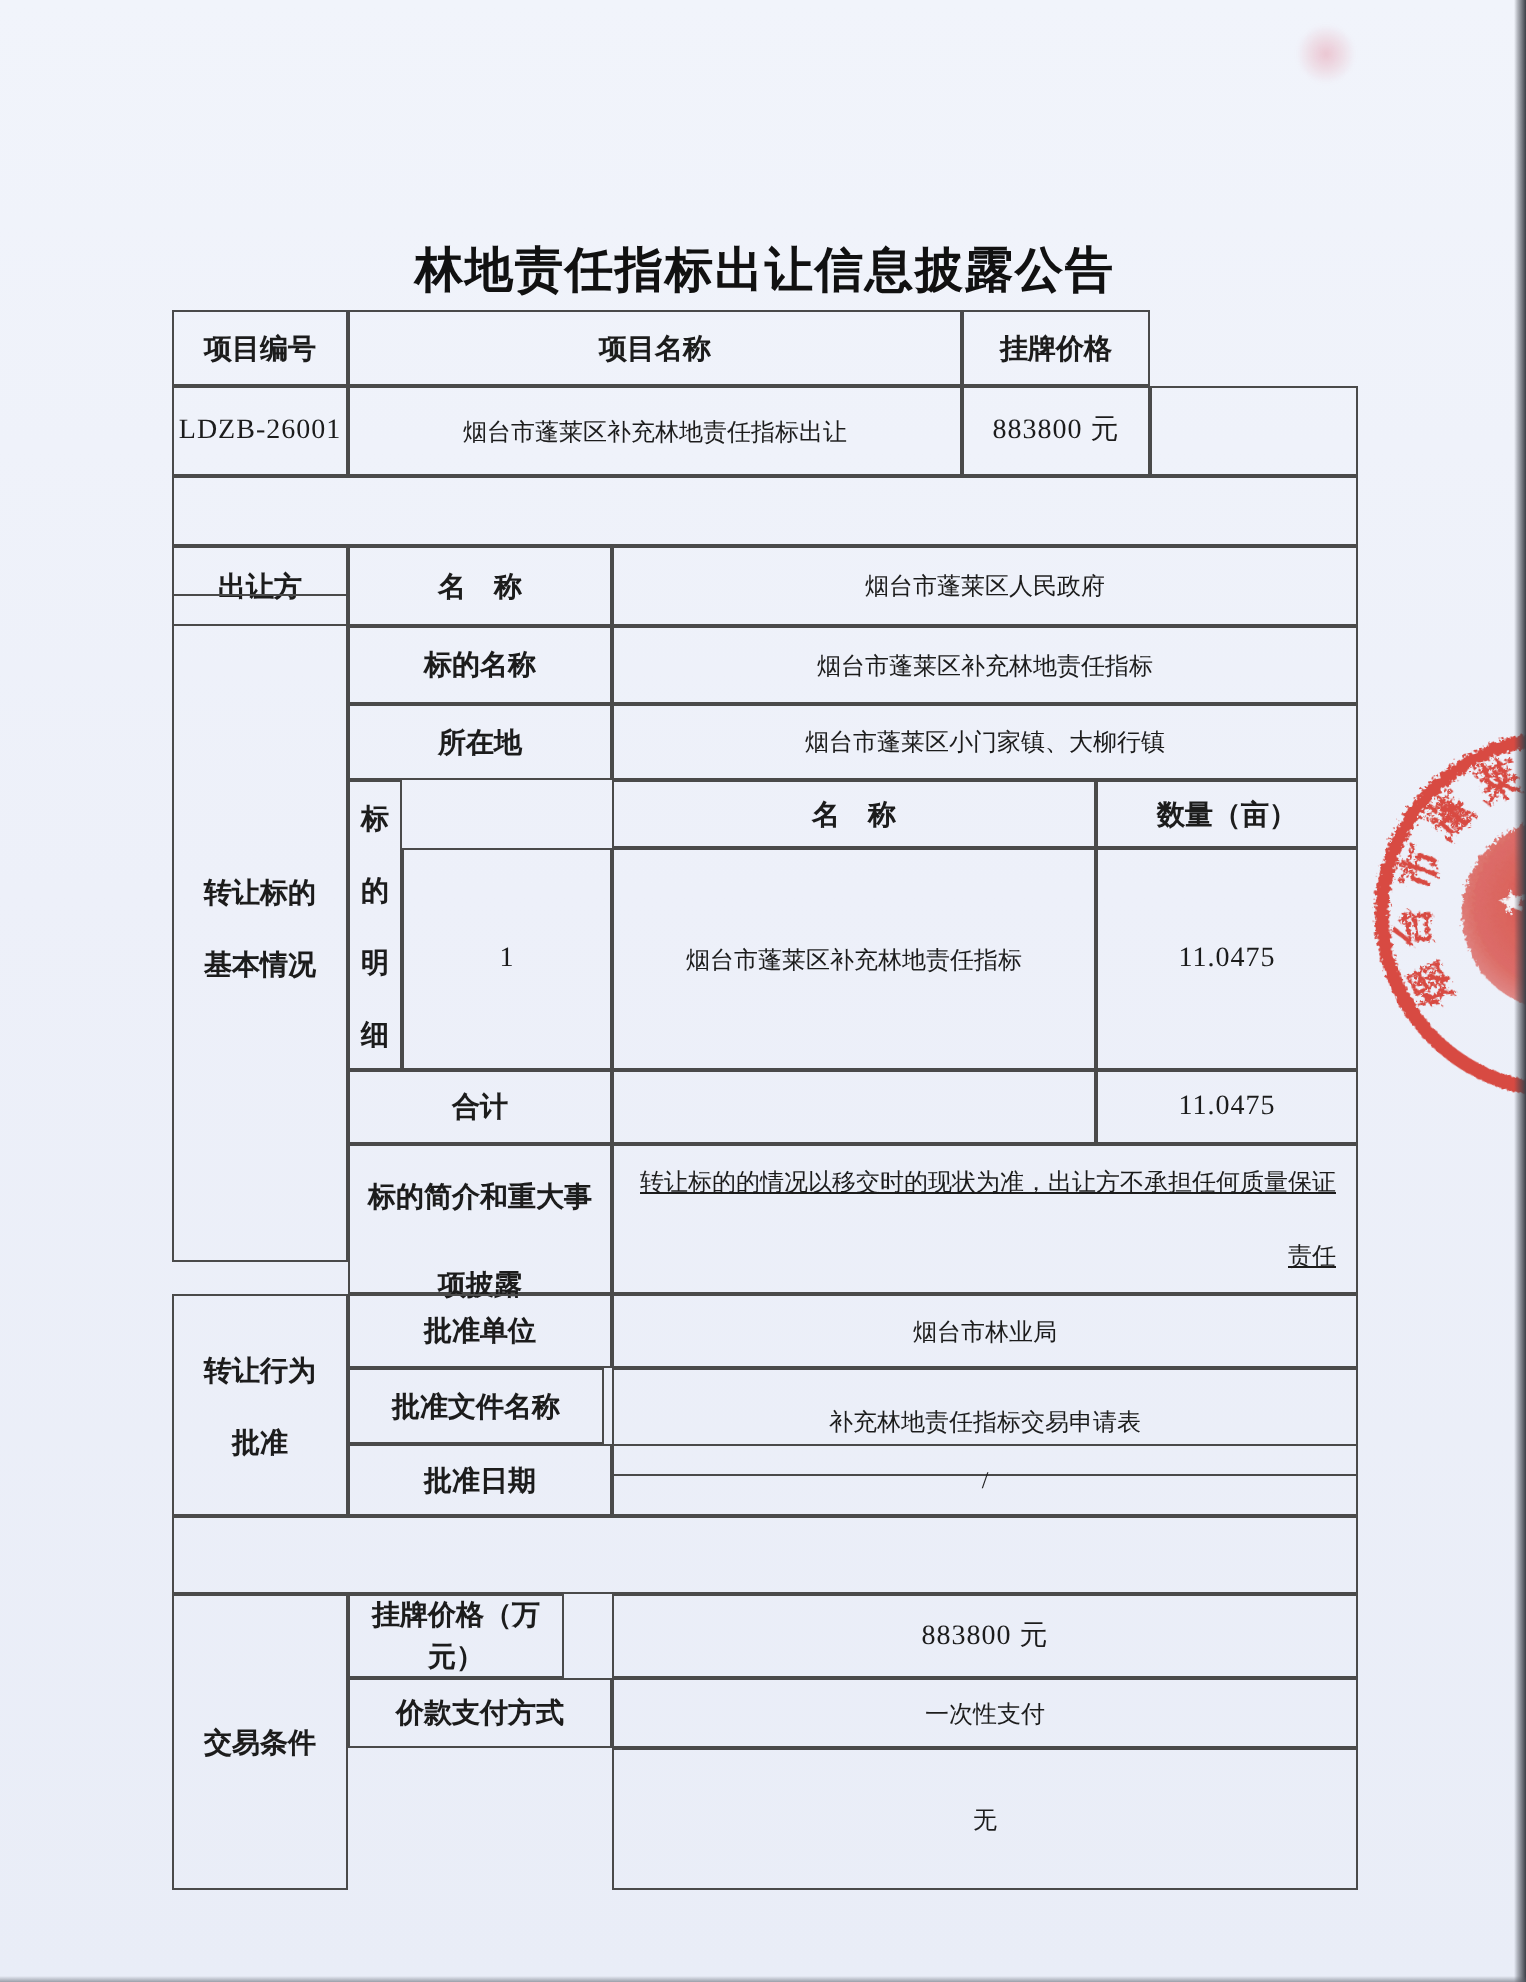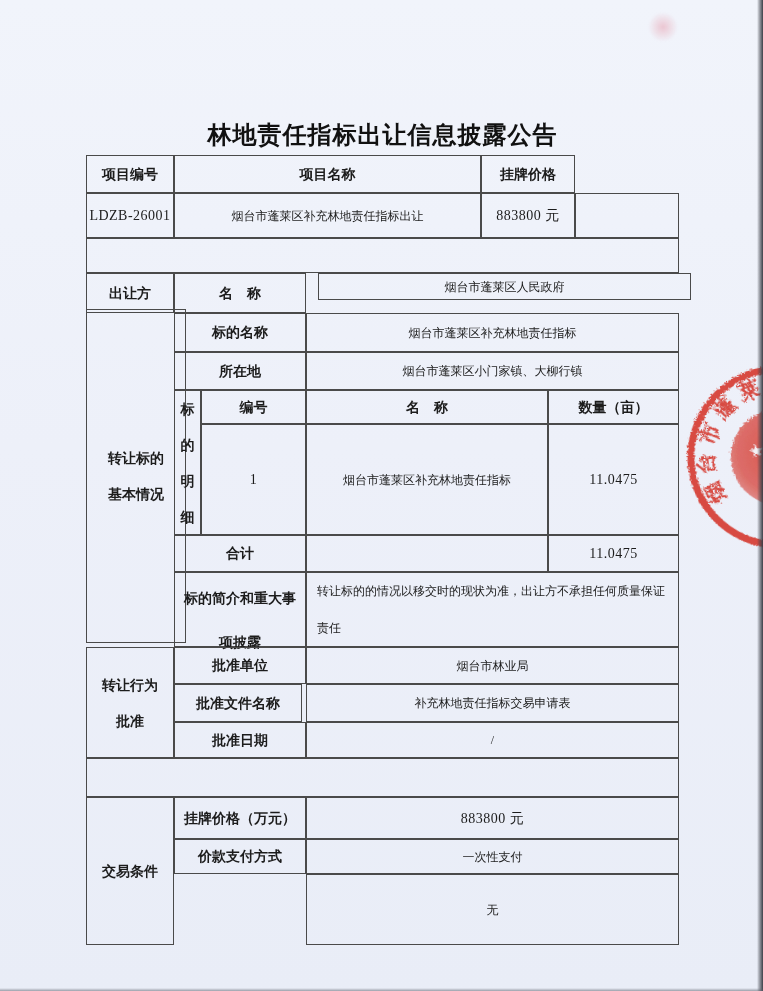--- a/index.html
+++ b/index.html
@@ -31,21 +31,21 @@
     text-align:center;color:var(--ink);
     line-height:1.5;
   }
   .lbl{font-weight:bold;font-size:14px;font-family:"Liberation Sans",sans-serif;}
   .val{font-size:12px;font-family:"Liberation Serif",serif;}
   .num{font-size:14px;font-family:"Liberation Serif",serif;letter-spacing:.5px;}
   .wrap-narrow span{display:block;width:62px;line-height:36px;}
   .wrap-label span{display:block;width:118px;line-height:44px;margin-top:20px;}
   .vertical span{display:block;width:16px;line-height:36px;}
   .disclosure-val{
-    justify-content:flex-start;text-align:left;padding:0 10px;line-height:37px;
+    justify-content:flex-start;text-align:right;padding:0 10px;line-height:37px;text-decoration:underline;
   }
   .spacer{background:transparent;}
   
   .edge-right{
     position:absolute;top:0;right:0;width:6px;height:991px;
     background:linear-gradient(90deg,rgba(65,68,76,0) 0%,rgba(65,68,76,.35) 30%,#3c3f47 100%);
   }
   .edge-bottom{
     position:absolute;left:0;bottom:0;width:763px;height:3px;
     background:linear-gradient(180deg,rgba(90,95,105,0),rgba(90,95,105,.55));
@@ -70,36 +70,35 @@
 
   <div class="cell num" style="left:86px;top:193px;width:88px;height:45px">LDZB-26001</div>
   <div class="cell val" style="left:174px;top:193px;width:307px;height:45px">烟台市蓬莱区补充林地责任指标出让</div>
   <div class="cell num" style="left:481px;top:193px;width:94px;height:45px">883800 元</div>
   <div class="cell val" style="left:575px;top:193px;width:104px;height:45px"></div>
 
   <div class="cell spacer" style="left:86px;top:238px;width:593px;height:35px"></div>
 
   <div class="cell lbl" style="left:86px;top:273px;width:88px;height:40px">出让方</div>
   <div class="cell lbl" style="left:174px;top:273px;width:132px;height:40px">名　称</div>
-  <div class="cell val" style="left:318px;top:273px;width:373px;height:27px">烟台市蓬莱区人民政府</div>
+  <div class="cell val" style="left:306px;top:273px;width:373px;height:40px">烟台市蓬莱区人民政府</div>
 
-  <div class="cell lbl wrap-narrow" style="left:86px;top:309px;width:100px;height:334px">
+  <div class="cell lbl wrap-narrow" style="left:86px;top:297px;width:88px;height:334px">
       <span>转让标的基本情况</span>
     </div>
 
   <div class="cell lbl" style="left:174px;top:313px;width:132px;height:39px">标的名称</div>
   <div class="cell val" style="left:306px;top:313px;width:373px;height:39px">烟台市蓬莱区补充林地责任指标</div>
 
   <div class="cell lbl" style="left:174px;top:352px;width:132px;height:38px">所在地</div>
   <div class="cell val" style="left:306px;top:352px;width:373px;height:38px">烟台市蓬莱区小门家镇、大柳行镇</div>
 
   <div class="cell lbl vertical" style="left:174px;top:390px;width:27px;height:145px">
       <span>标的明细</span>
     </div>
-  <div class="cell lbl" style="left:201px;top:390px;width:105px;height:34px">编号</div>
   <div class="cell lbl" style="left:306px;top:390px;width:242px;height:34px">名　称</div>
   <div class="cell lbl" style="left:548px;top:390px;width:131px;height:34px">数量（亩）</div>
 
   <div class="cell num" style="left:201px;top:424px;width:105px;height:111px">1</div>
   <div class="cell val" style="left:306px;top:424px;width:242px;height:111px">烟台市蓬莱区补充林地责任指标</div>
   <div class="cell num" style="left:548px;top:424px;width:131px;height:111px">11.0475</div>
 
   <div class="cell lbl" style="left:174px;top:535px;width:132px;height:37px">合计</div>
   <div class="cell val" style="left:306px;top:535px;width:242px;height:37px"></div>
   <div class="cell num" style="left:548px;top:535px;width:131px;height:37px">11.0475</div>
@@ -110,30 +109,30 @@
   <div class="cell val disclosure-val" style="left:306px;top:572px;width:373px;height:75px">转让标的的情况以移交时的现状为准，出让方不承担任何质量保证责任</div>
 
   <div class="cell lbl wrap-narrow" style="left:86px;top:647px;width:88px;height:111px">
       <span>转让行为批准</span>
     </div>
 
   <div class="cell lbl" style="left:174px;top:647px;width:132px;height:37px">批准单位</div>
   <div class="cell val" style="left:306px;top:647px;width:373px;height:37px">烟台市林业局</div>
 
   <div class="cell lbl" style="left:174px;top:684px;width:128px;height:38px">批准文件名称</div>
-  <div class="cell val" style="left:306px;top:684px;width:373px;height:38px">补充林地责任指标交易申请表</div>
+  <div class="cell val" style="left:306px;top:684px;width:373px;height:54px">补充林地责任指标交易申请表</div>
 
   <div class="cell lbl" style="left:174px;top:722px;width:132px;height:36px">批准日期</div>
   <div class="cell val" style="left:306px;top:722px;width:373px;height:36px">/</div>
 
   <div class="cell spacer" style="left:86px;top:758px;width:593px;height:39px"></div>
 
   <div class="cell lbl" style="left:86px;top:797px;width:88px;height:148px">交易条件</div>
 
-  <div class="cell lbl" style="left:174px;top:797px;width:132px;height:42px">挂牌价格（万元）</div>
+  <div class="cell lbl" style="left:174px;top:797px;width:108px;height:42px">挂牌价格（万元）</div>
   <div class="cell num" style="left:306px;top:797px;width:373px;height:42px">883800 元</div>
 
   <div class="cell lbl" style="left:174px;top:839px;width:132px;height:35px">价款支付方式</div>
   <div class="cell val" style="left:306px;top:839px;width:373px;height:35px">一次性支付</div>
 
   <div class="cell val" style="left:306px;top:874px;width:373px;height:71px">无</div>
 
   <svg class="seal-svg" width="210" height="210" viewBox="0 0 210 210">
     <defs>
       <filter id="rough" x="-10%" y="-10%" width="120%" height="120%">

